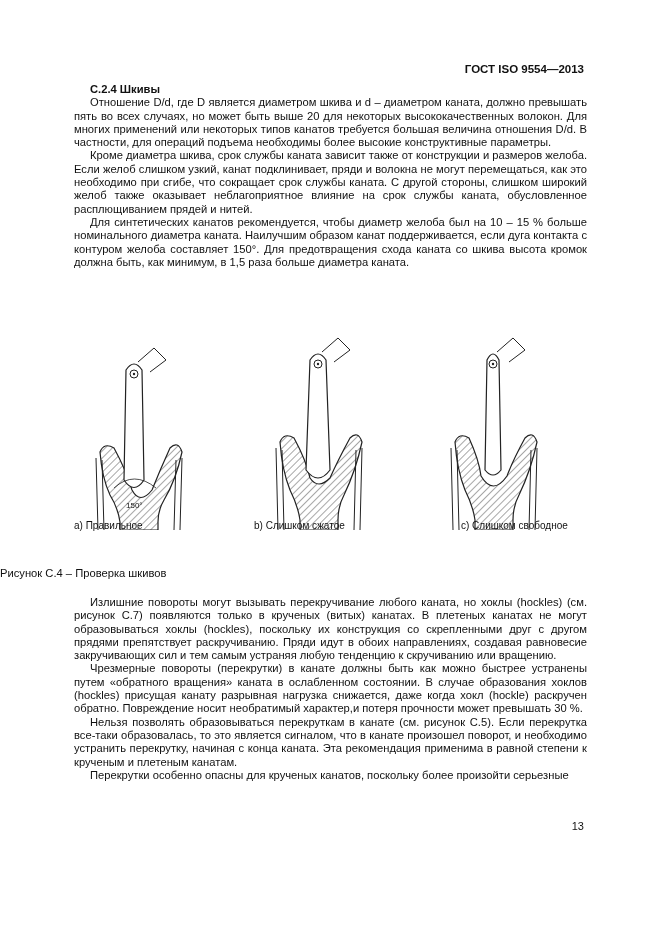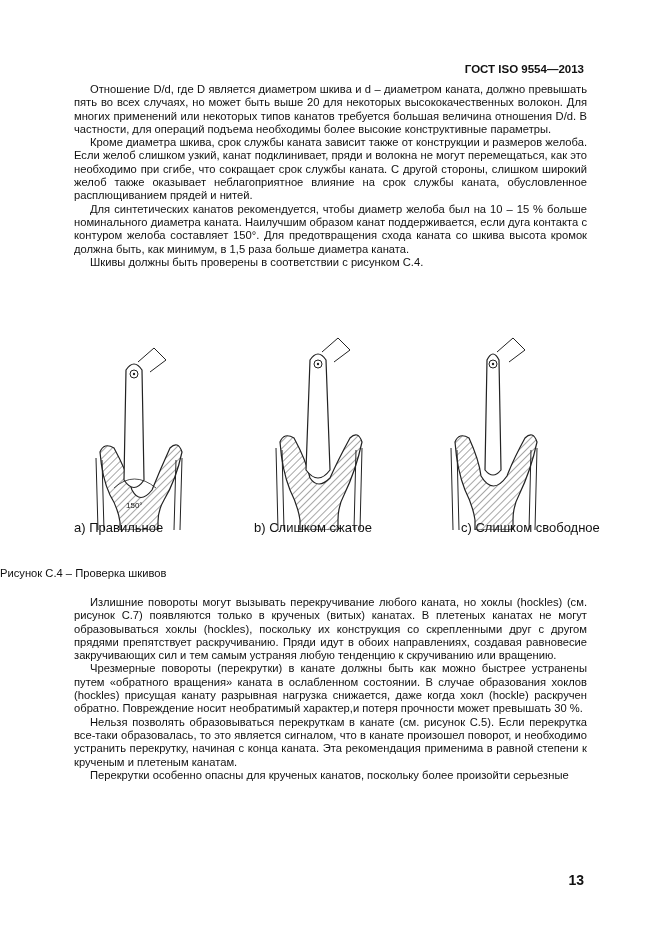--- a/index.html
+++ b/index.html
@@ -3,34 +3,34 @@
 <meta charset="utf-8">
 <style>
   html, body { margin: 0; padding: 0; background: #ffffff; }
   body { width: 661px; height: 936px; position: relative; overflow: hidden;
          font-family: "Liberation Sans", sans-serif; color: #111; }
   .header { position: absolute; top: 63px; right: 77px; font-size: 11.5px; font-weight: bold; padding-left: 16px; }
   .text { position: absolute; left: 74px; width: 513px; font-size: 11.2px; line-height: 13.3px; }
   .p { text-align: justify; text-indent: 16px; margin: 0; }
   .h { font-weight: bold; margin: 0; padding-left: 16px; }
   .figure { position: absolute; left: 74px; top: 330px; width: 513px; height: 250px; }
-  .fig-label { position: absolute; top: 190px; font-size: 13px; white-space: nowrap; }
+  .fig-label { position: absolute; top: 190px; font-size: 10px; white-space: nowrap; }
   .caption { position: absolute; top: 567px; left: 0; width: 661px; font-size: 11.2px; }
-  .pagenum { position: absolute; top: 872px; right: 77px; font-size: 14px; font-weight: bold; }
+  .pagenum { position: absolute; top: 820px; right: 77px; font-size: 11px; }
 </style>
 </head>
 <body>
 
 <div class="header">ГОСТ ISO 9554—2013</div>
 
 <div class="text" style="top:83px;">
+  <p class="h">С.2.4 Шкивы</p>
   <p class="p">Отношение D/d, где D является диаметром шкива и d – диаметром каната, должно превышать пять во всех случаях, но может быть выше 20 для некоторых высококачественных волокон. Для многих применений или некоторых типов канатов требуется большая величина отношения D/d. В частности, для операций подъема необходимы более высокие конструктивные параметры.</p>
   <p class="p">Кроме диаметра шкива, срок службы каната зависит также от конструкции и размеров желоба. Если желоб слишком узкий, канат подклинивает, пряди и волокна не могут перемещаться, как это необходимо при сгибе, что сокращает срок службы каната. С другой стороны, слишком широкий желоб также оказывает неблагоприятное влияние на срок службы каната, обусловленное расплющиванием прядей и нитей.</p>
   <p class="p">Для синтетических канатов рекомендуется, чтобы диаметр желоба был на 10 – 15 % больше номинального диаметра каната. Наилучшим образом канат поддерживается, если дуга контакта с контуром желоба составляет 150°. Для предотвращения схода каната со шкива высота кромок должна быть, как минимум, в 1,5 раза больше диаметра каната.</p>
-  <p class="p">Шкивы должны быть проверены в соответствии с рисунком С.4.</p>
 </div>
 
 <div class="figure">
   <svg style="position:absolute;left:0;top:0;" width="513" height="200" viewBox="0 0 513 200">
     <defs>
       <pattern id="hatch" patternUnits="userSpaceOnUse" width="5" height="5" patternTransform="rotate(45)">
         <line x1="0" y1="0" x2="0" y2="5" stroke="#222" stroke-width="0.8"></line>
       </pattern>
     </defs>
 

